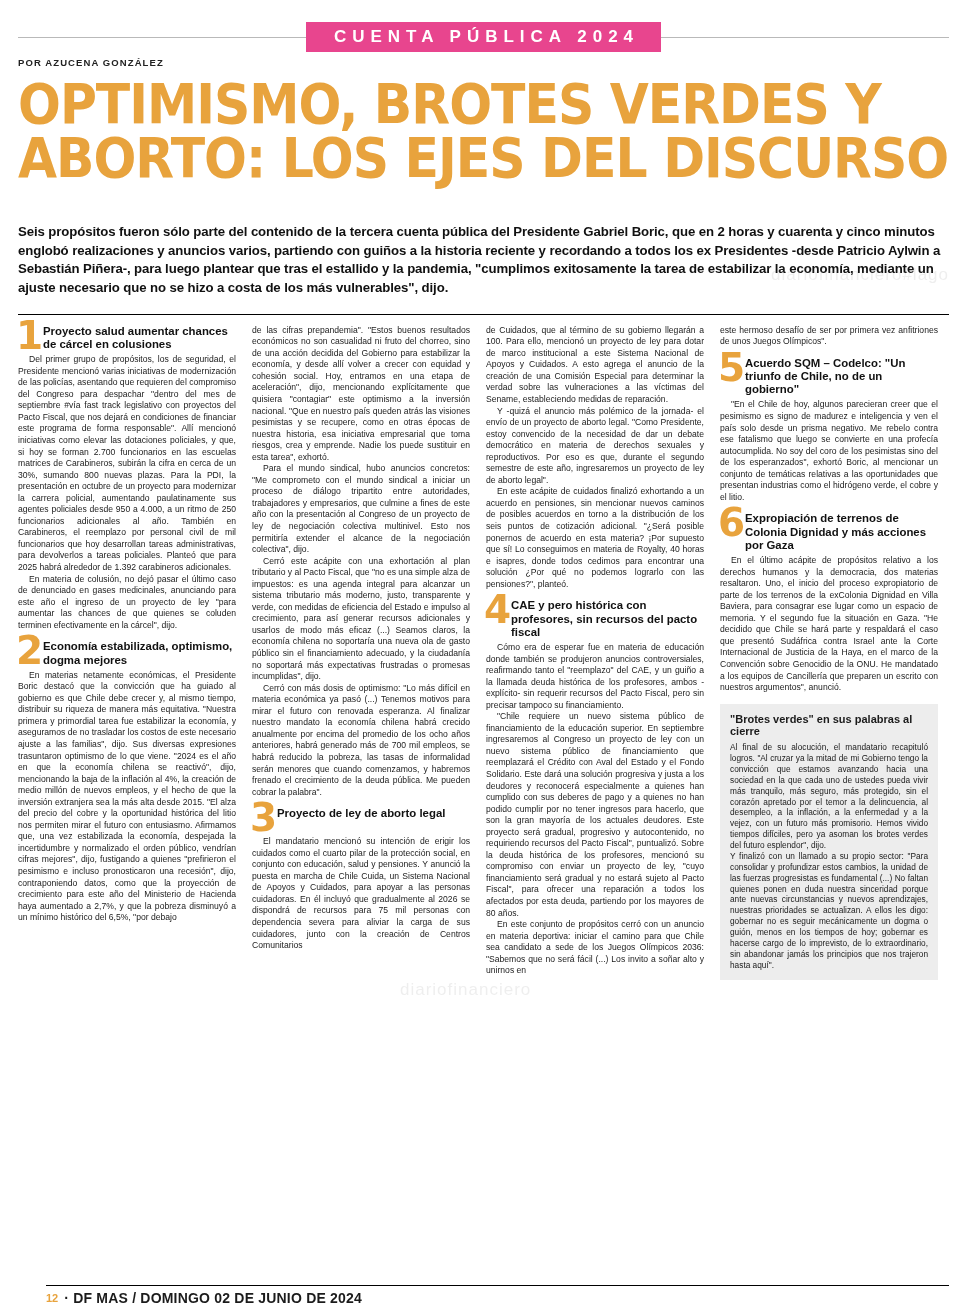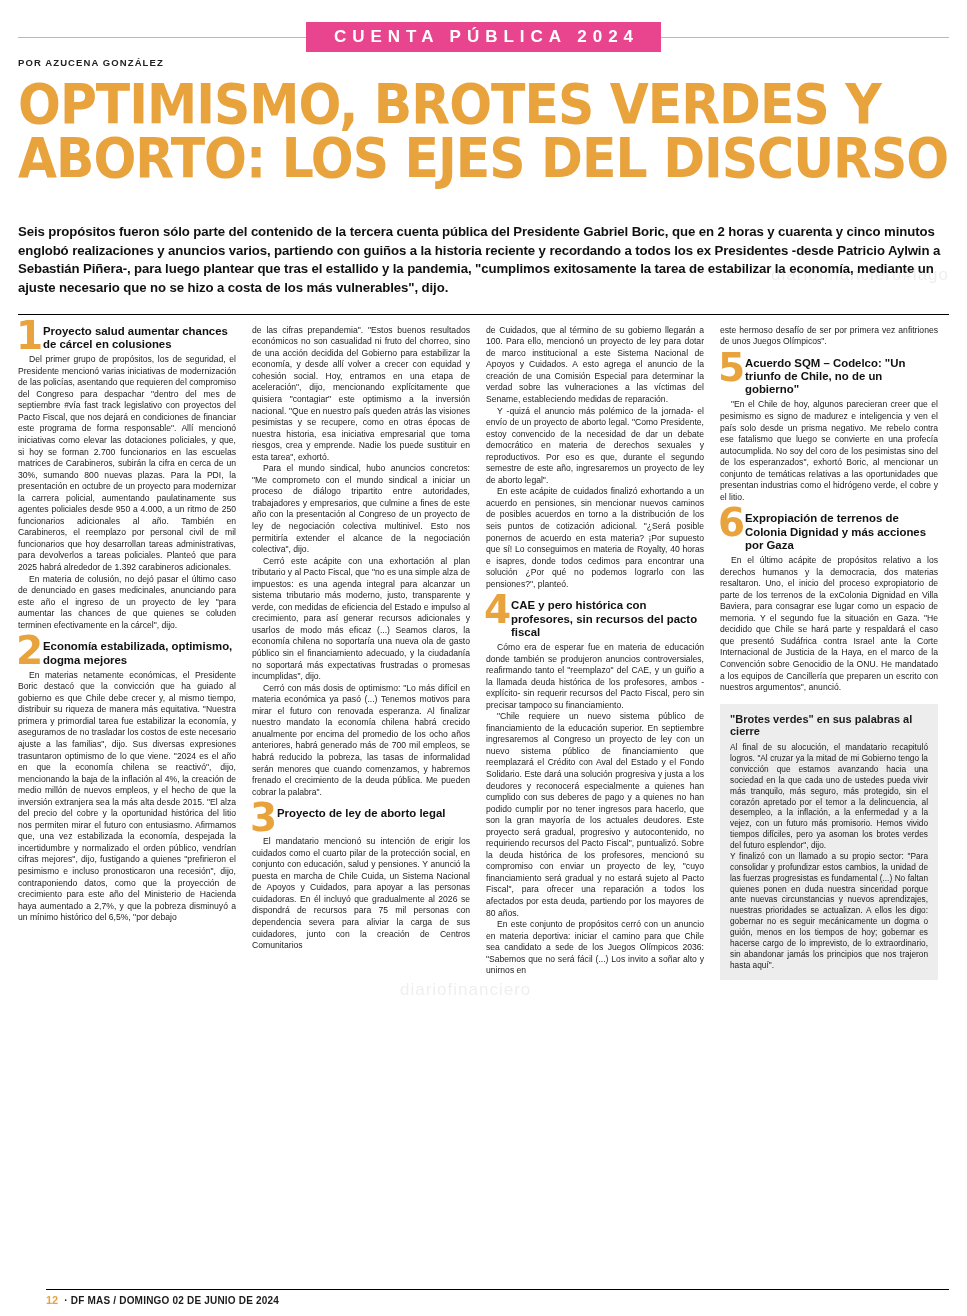--- a/index.html
+++ b/index.html
@@ -166,21 +166,21 @@
     align-items: center;
     gap: 6px;
     margin-left: 28px;
   }
   .folio {
     color: #E8A33D;
     font-weight: bold;
     font-size: 11px;
   }
   .footer-text {
-    font-size: 10px;
+    font-size: 14px;
     font-weight: bold;
     letter-spacing: 0.2px;
     color: #1b1b1b;
   }
 
   
   .wm {
     position: absolute;
     color: rgba(120,120,120,0.13);
     font-size: 17px;

